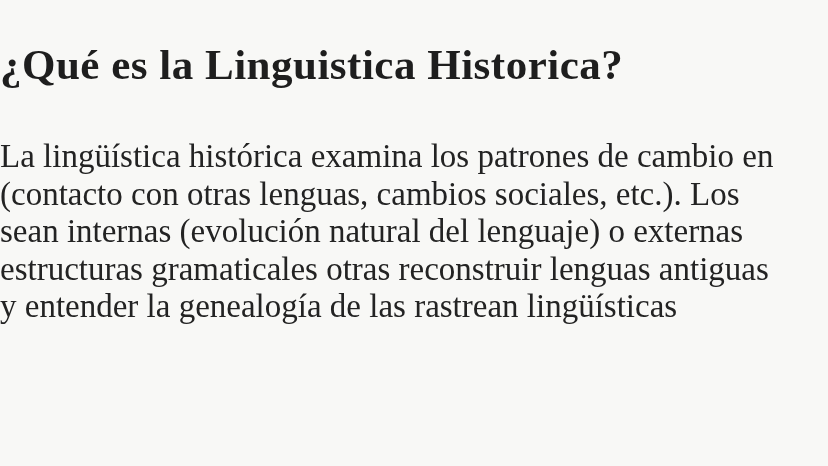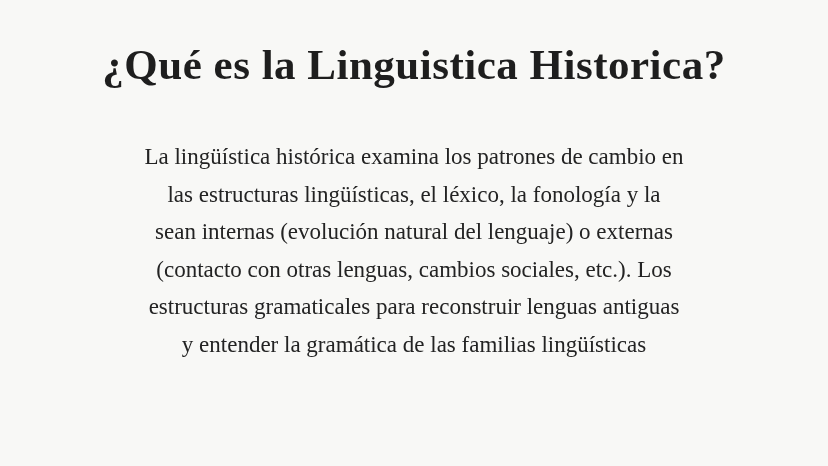--- a/index.html
+++ b/index.html
@@ -11,49 +11,48 @@
     height: 466px;
     background: #f8f8f6;
     overflow: hidden;
     font-family: "Liberation Serif", serif;
   }
   .slide {
     width: 828px;
     height: 466px;
     box-sizing: border-box;
     padding-top: 38px;
-    text-align: center;
+    text-align: left;
   }
   .title {
     margin: 0;
     font-family: "Liberation Serif", serif;
     font-weight: 700;
     font-size: 43px;
     line-height: 54px;
     letter-spacing: 0.5px;
     color: #1e1e1e;
     white-space: nowrap;
   }
   .paragraph {
     margin-top: 46px;
-    font-size: 23px;
+    font-size: 33px;
     line-height: 37.5px;
     color: #232323;
   }
   .paragraph .line {
     white-space: nowrap;
   }
 </style>
 </head>
 <body>
 
 <div class="slide">
   <h1 class="title">¿Qué es la Linguistica Historica?</h1>
 
   <div class="paragraph">
     <div class="line">La lingüística histórica examina los patrones de cambio en</div>
-    <div class="line">las estructuras lingüísticas, el léxico, la fonología y la</div>
+    <div class="line">(contacto con otras lenguas, cambios sociales, etc.). Los</div>
     <div class="line">sean internas (evolución natural del lenguaje) o externas</div>
-    <div class="line">(contacto con otras lenguas, cambios sociales, etc.). Los</div>
-    <div class="line">estructuras gramaticales para reconstruir lenguas antiguas</div>
-    <div class="line">y entender la gramática de las familias lingüísticas</div>
+    <div class="line">estructuras gramaticales otras reconstruir lenguas antiguas</div>
+    <div class="line">y entender la genealogía de las rastrean lingüísticas</div>
   </div>
 </div>
 
 </body></html>

